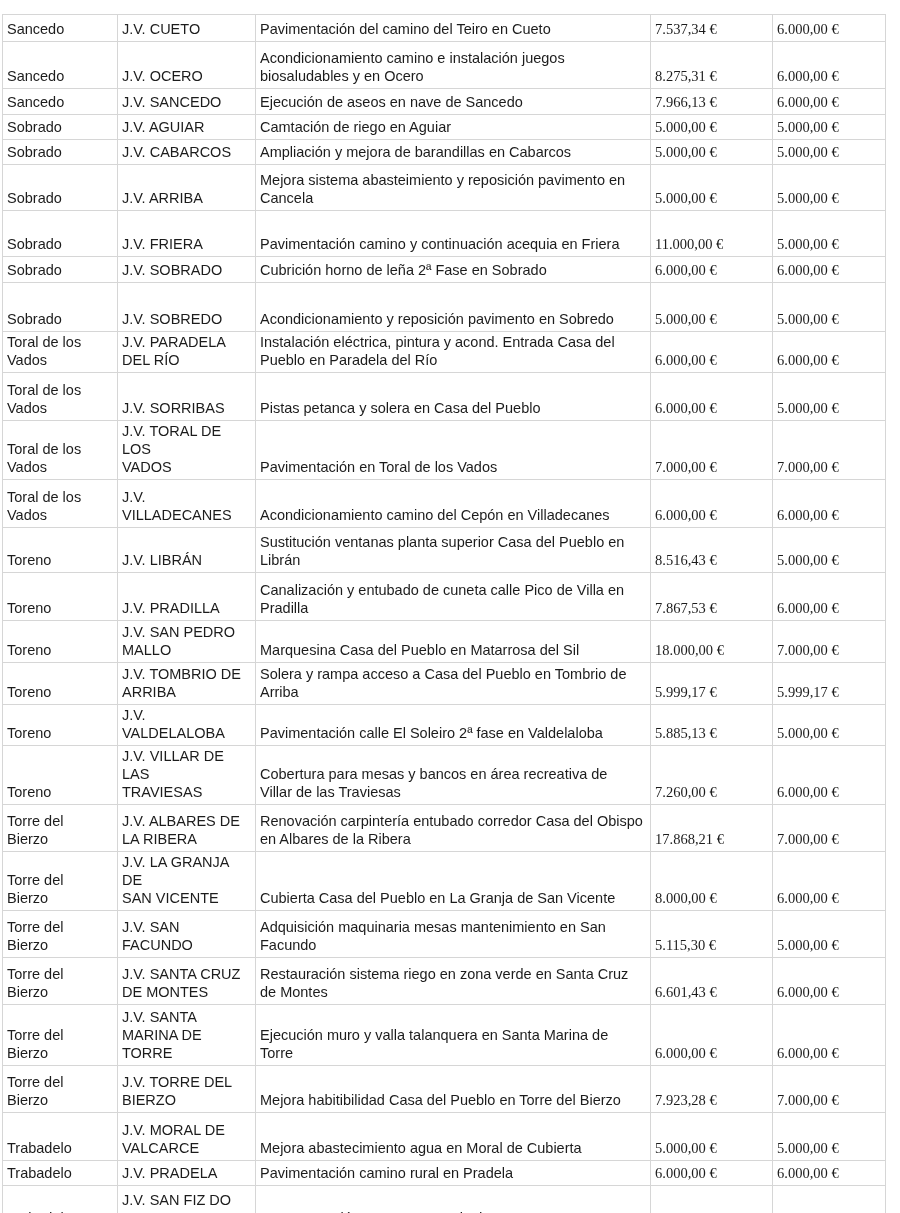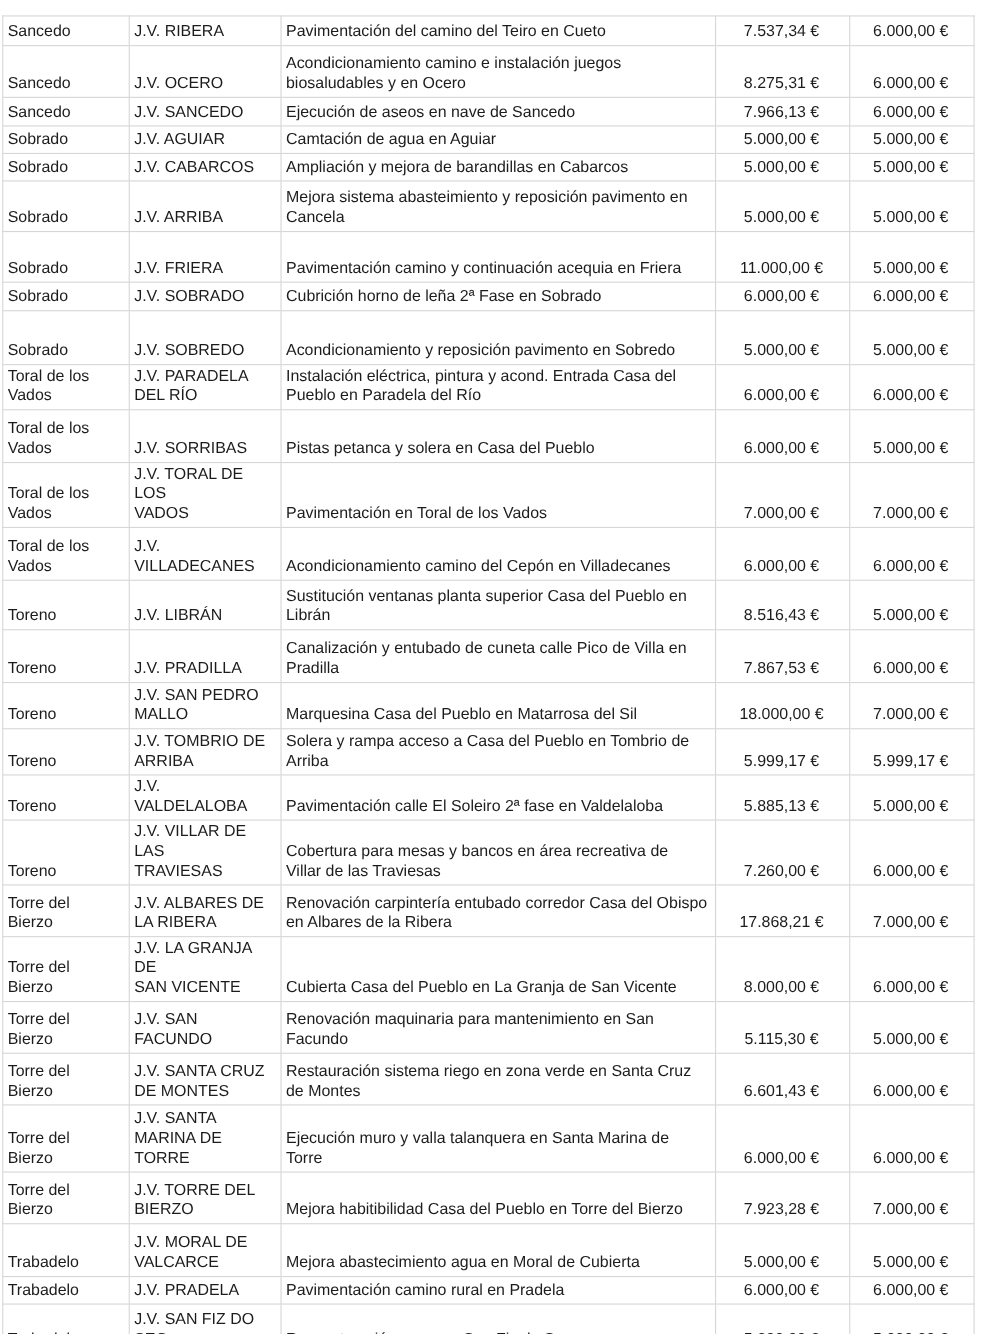--- a/index.html
+++ b/index.html
@@ -24,23 +24,24 @@
     color: #1c1c1c;
   }
   table.grid td {
     border: 1px solid #d6d6d6;
     vertical-align: bottom;
     padding: 1px 6px 3px 4px;
     white-space: pre-line;
     overflow: hidden;
   }
   td.num {
-    text-align: center;
+    text-align: left;
     padding-right: 7px;
     white-space: nowrap;
+    font-family: Liberation Serif, serif;
   }
   col.c-mun { width: 115px; }
   col.c-jv  { width: 138px; }
   col.c-des { width: 395px; }
   col.c-a1  { width: 122px; }
   col.c-a2  { width: 113px; }
 
   
   tr:nth-child(1){height:27px} tr:nth-child(2){height:47px} tr:nth-child(3){height:26px}
   tr:nth-child(4){height:25px} tr:nth-child(5){height:25px} tr:nth-child(6){height:46px}
@@ -61,21 +62,21 @@
     <colgroup>
       <col class="c-mun">
         <col class="c-jv">
         <col class="c-des">
         <col class="c-a1">
         <col class="c-a2">
     </colgroup>
     <tbody>
         <tr>
     <td>Sancedo</td>
-    <td>J.V. RIBERA</td>
+    <td>J.V. CUETO</td>
     <td>Pavimentación del camino del Teiro en Cueto</td>
     <td class="num">7.537,34 €</td>
     <td class="num">6.000,00 €</td>
   </tr>
         <tr>
     <td>Sancedo</td>
     <td>J.V. OCERO</td>
     <td>Acondicionamiento camino e instalación juegos
 biosaludables y en Ocero</td>
     <td class="num">8.275,31 €</td>
@@ -84,21 +85,21 @@
         <tr>
     <td>Sancedo</td>
     <td>J.V. SANCEDO</td>
     <td>Ejecución de aseos en nave de Sancedo</td>
     <td class="num">7.966,13 €</td>
     <td class="num">6.000,00 €</td>
   </tr>
         <tr>
     <td>Sobrado</td>
     <td>J.V. AGUIAR</td>
-    <td>Camtación de agua en Aguiar</td>
+    <td>Camtación de riego en Aguiar</td>
     <td class="num">5.000,00 €</td>
     <td class="num">5.000,00 €</td>
   </tr>
         <tr>
     <td>Sobrado</td>
     <td>J.V. CABARCOS</td>
     <td>Ampliación y mejora de barandillas en Cabarcos</td>
     <td class="num">5.000,00 €</td>
     <td class="num">5.000,00 €</td>
   </tr>
@@ -233,21 +234,21 @@
 SAN VICENTE</td>
     <td>Cubierta Casa del Pueblo en La Granja de San Vicente</td>
     <td class="num">8.000,00 €</td>
     <td class="num">6.000,00 €</td>
   </tr>
         <tr>
     <td>Torre del
 Bierzo</td>
     <td>J.V. SAN
 FACUNDO</td>
-    <td>Renovación maquinaria para mantenimiento en San
+    <td>Adquisición maquinaria mesas mantenimiento en San
 Facundo</td>
     <td class="num">5.115,30 €</td>
     <td class="num">5.000,00 €</td>
   </tr>
         <tr>
     <td>Torre del
 Bierzo</td>
     <td>J.V. SANTA CRUZ
 DE MONTES</td>
     <td>Restauración sistema riego en zona verde en Santa Cruz

